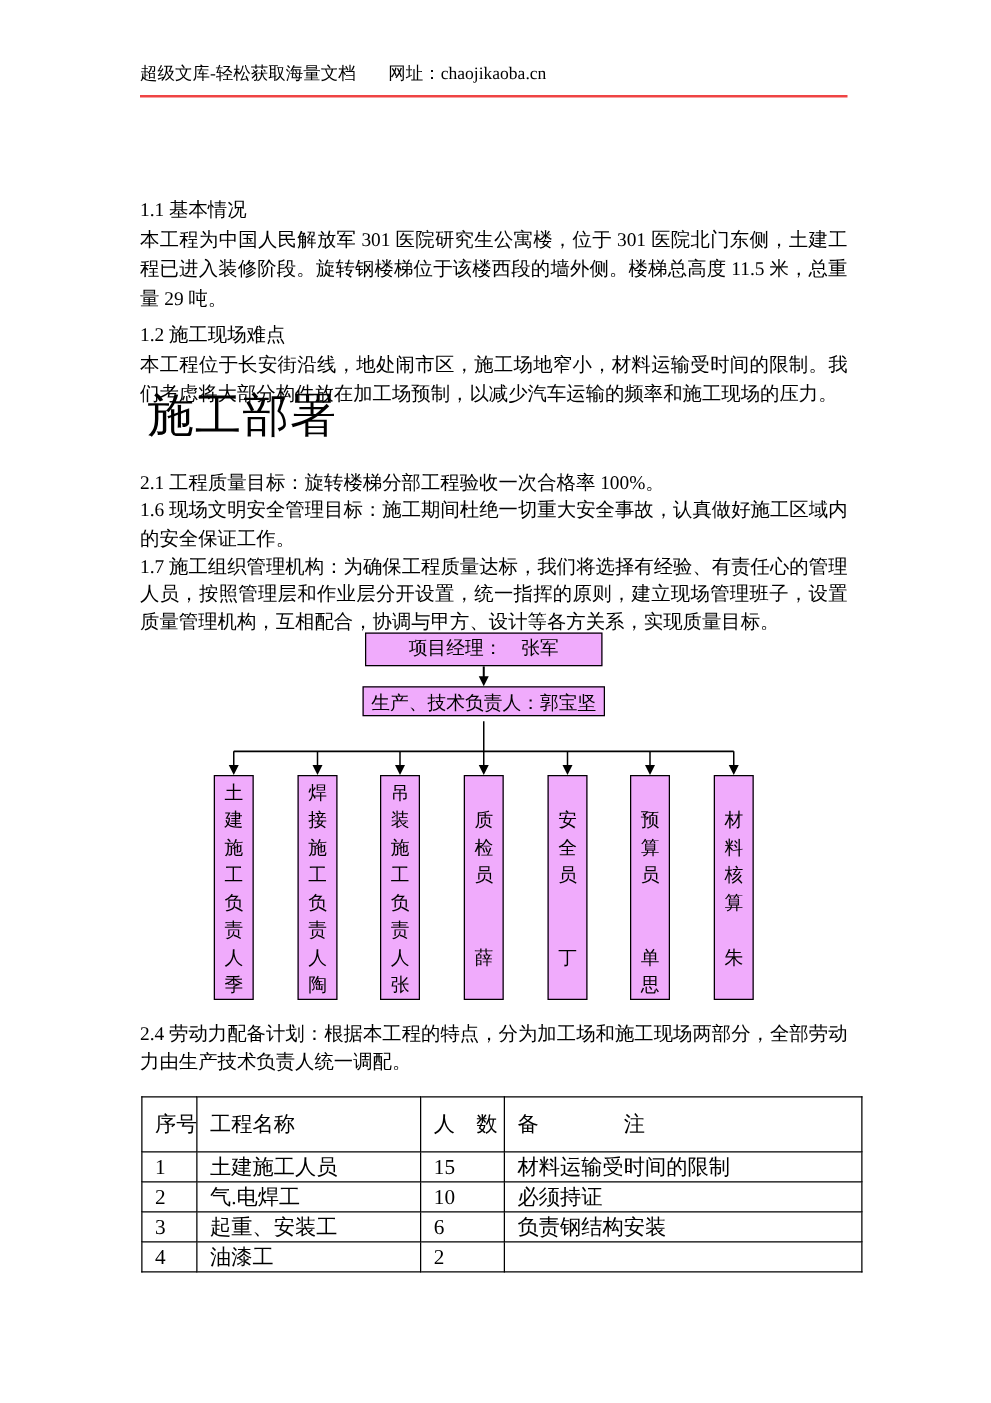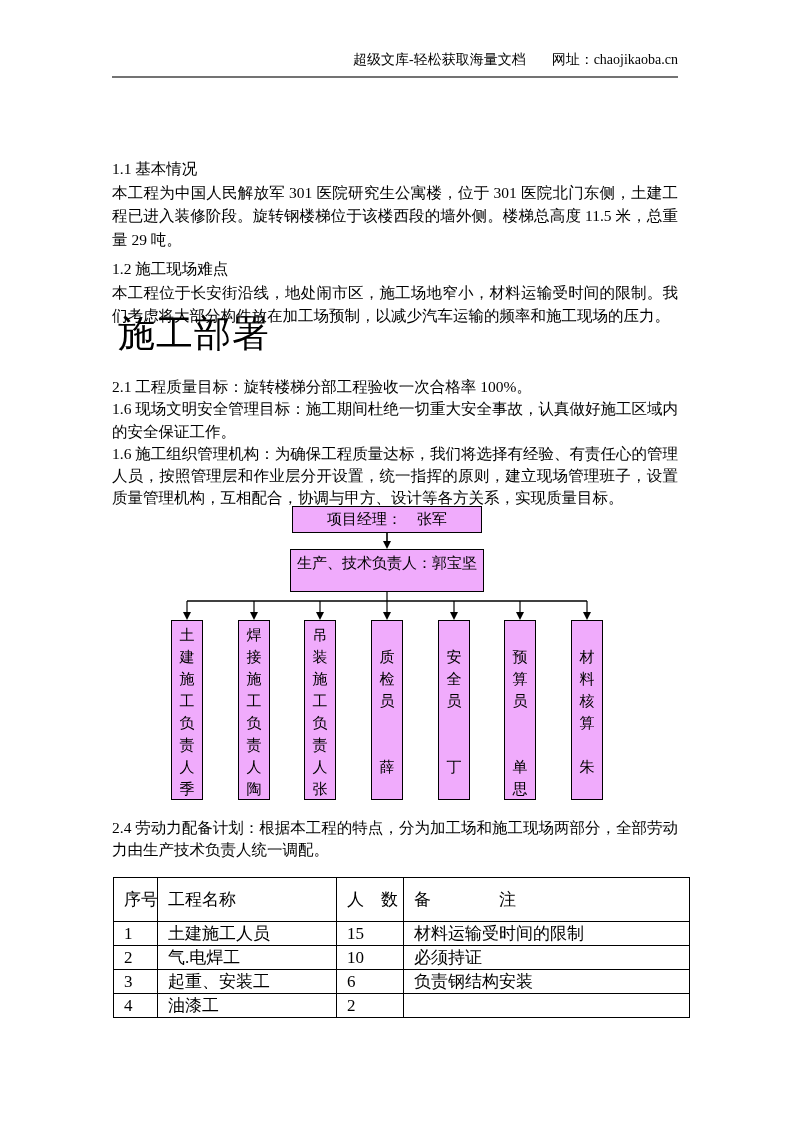--- a/index.html
+++ b/index.html
@@ -7,22 +7,22 @@
     position:relative; width:793px; height:1122px; margin:0 auto;
     background:#ffffff; color:#000;
     font-family:"Liberation Serif","DejaVu Serif",serif;
     overflow:hidden;
   }
   .abs { position:absolute; }
 
   
   .doc-header {
     left:112px; width:566px; top:50px;
-    text-align:right; font-size:14px; line-height:20px;
-    padding-bottom:6px; border-bottom:2px solid #737373;
+    text-align:left; font-size:14px; line-height:20px;
+    padding-bottom:6px; border-bottom:2px solid #ef4444;
     white-space:nowrap;
   }
   .doc-header .gap { display:inline-block; width:26px; }
 
   
   .h1 {
     left:118px; width:566px;
     font-size:37px; line-height:40px; font-weight:500;
     letter-spacing:1px; white-space:nowrap;
   }
@@ -32,21 +32,21 @@
   .p1 { line-height:23.5px; text-align:justify; margin:0; }
   .p2 { line-height:22.3px; text-align:justify; margin:0; }
 
   
   .orgchart { left:0; top:505px; width:793px; height:300px; }
   .obox {
     position:absolute; border:1px solid #000; box-sizing:border-box;
     background:#f0abfc; font-size:15px; text-align:center;
   }
   .hbox1 { left:292px; top:1px;  width:190px; height:27px; line-height:25px; }
-  .hbox2 { left:290px; top:44px; width:194px; height:43px; line-height:26px; }
+  .hbox2 { left:290px; top:44px; width:194px; height:24px; line-height:26px; }
   .vbox  { top:115px; width:32px; height:180px; padding-top:3px; }
   .vchar { display:block; height:22px; line-height:22px; text-align:center; font-size:15px; }
   .orgsvg { position:absolute; left:0; top:0; }
 
   
   .labor-table {
     left:113px; top:877px; width:576px;
     border-collapse:collapse; table-layout:fixed;
     font-size:17px;
   }
@@ -72,21 +72,21 @@
     <div class="p1">本工程为中国人民解放军 301 医院研究生公寓楼，位于 301 医院北门东侧，土建工程已进入装修阶段。旋转钢楼梯位于该楼西段的墙外侧。楼梯总高度 11.5 米，总重量 29 吨。</div>
     <div class="p1" style="margin-top:6px;">1.2 施工现场难点</div>
     <div class="p1">本工程位于长安街沿线，地处闹市区，施工场地窄小，材料运输受时间的限制。我们考虑将大部分构件放在加工场预制，以减少汽车运输的频率和施工现场的压力。</div>
   </div>
 
   <div class="abs h1" style="top:314px;">施工部署</div>
 
   <div class="abs body-block" style="top:376px;">
     <div class="p2">2.1 工程质量目标：旋转楼梯分部工程验收一次合格率 100%。</div>
     <div class="p2">1.6 现场文明安全管理目标：施工期间杜绝一切重大安全事故，认真做好施工区域内的安全保证工作。</div>
-    <div class="p2">1.6 施工组织管理机构：为确保工程质量达标，我们将选择有经验、有责任心的管理人员，按照管理层和作业层分开设置，统一指挥的原则，建立现场管理班子，设置质量管理机构，互相配合，协调与甲方、设计等各方关系，实现质量目标。</div>
+    <div class="p2">1.7 施工组织管理机构：为确保工程质量达标，我们将选择有经验、有责任心的管理人员，按照管理层和作业层分开设置，统一指挥的原则，建立现场管理班子，设置质量管理机构，互相配合，协调与甲方、设计等各方关系，实现质量目标。</div>
   </div>
 
   <div class="abs orgchart">
 
     <svg class="orgsvg" width="793" height="300" viewBox="0 0 793 300">
 
       <line x1="387" y1="28" x2="387" y2="37" stroke="#000" stroke-width="1.6"></line>
       <polygon points="383,36 391,36 387,44" fill="#000"></polygon>
 
       <line x1="387" y1="72" x2="387" y2="107" stroke="#000" stroke-width="1.2"></line>

